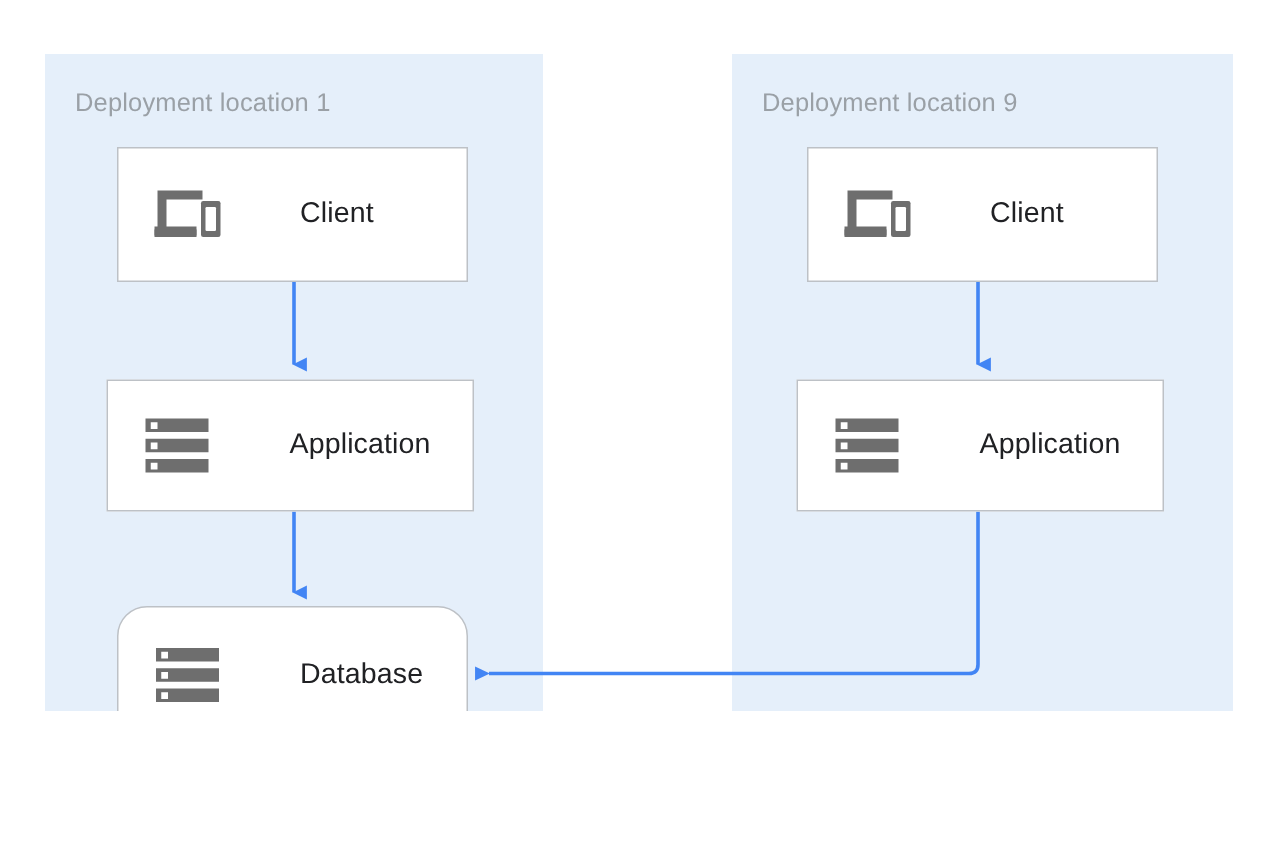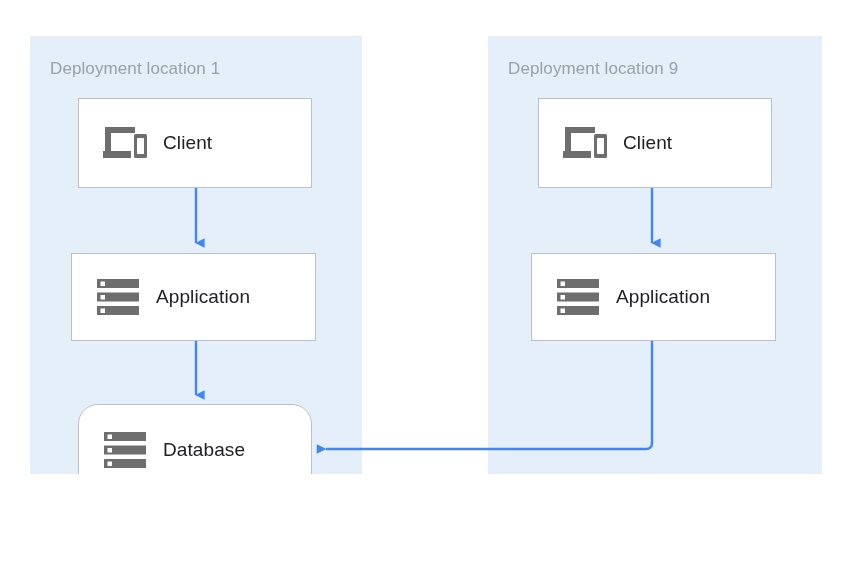--- a/index.html
+++ b/index.html
@@ -38,20 +38,21 @@
 
   
   .node {
     position: absolute;
     background: #ffffff;
     border: 1px solid #BDC1C6;
     box-sizing: border-box;
     display: flex;
     align-items: center;
     box-shadow: 0 0 0 0 rgba(0,0,0,0);
+    gap: 37px;
   }
   .node .icon-wrap {
     width: 64px;
     min-width: 64px;
     display: flex;
     align-items: center;
     justify-content: center;
     margin-left: 14px;
   }
   .node .node-label {

